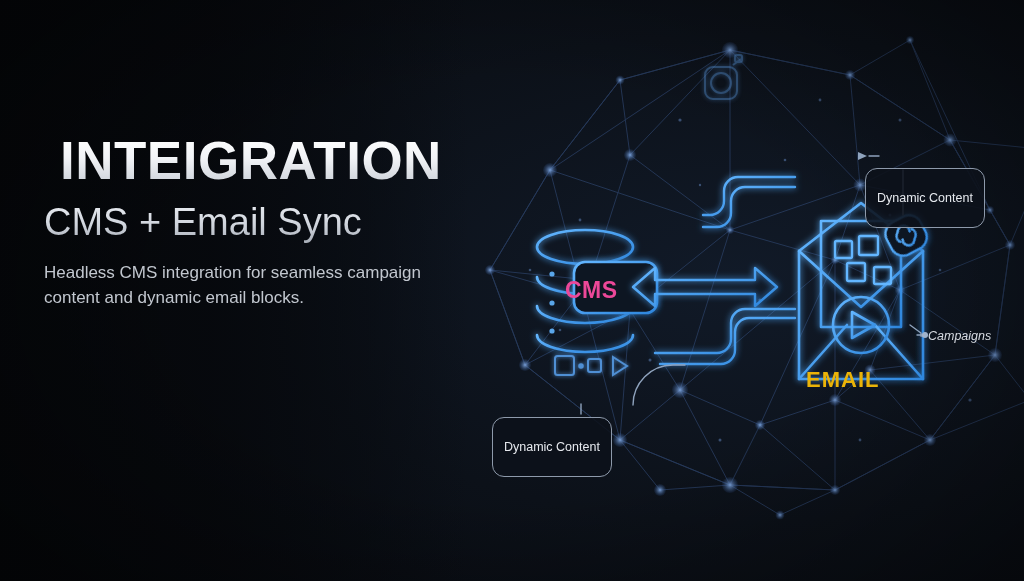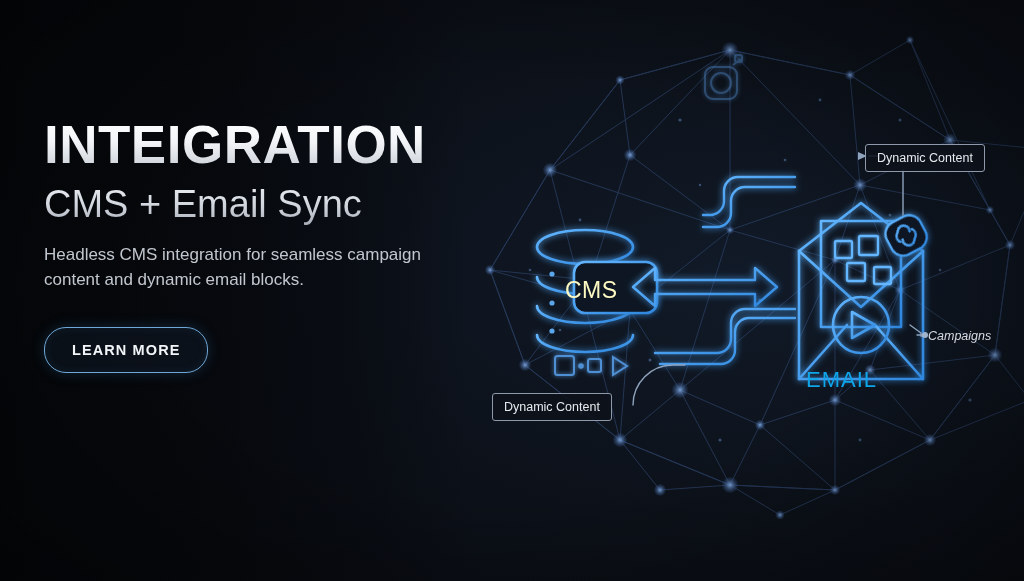--- a/index.html
+++ b/index.html
@@ -46,21 +46,21 @@
   .net-svg { display: block; }
 
   
   .left-col {
     position: absolute;
     left: 44px;
     top: 118px;
     width: 430px;
   }
   .headline {
-    margin: 0;
+    margin: 16px;
     font-size: 53px;
     line-height: 1.0;
     font-weight: bold;
     letter-spacing: 0.5px;
     background: linear-gradient(180deg, #ffffff 0%, #f2f4f7 45%, #c9ced6 100%);
     -webkit-background-clip: text;
     background-clip: text;
     color: transparent;
     -webkit-text-fill-color: transparent;
     white-space: nowrap;
@@ -111,57 +111,58 @@
     height: 420px;
   }
   .art-svg { display: block; overflow: visible; }
 
   
   .pill {
     position: absolute;
     display: inline-flex;
     align-items: center;
     height: 26px;
-    padding: 0 11px;
+    padding: 16px 11px;
     border: 1px solid #8e9aab;
-    border-radius: 3px;
+    border-radius: 12px;
     background: rgba(12,17,26,0.88);
     color: #e6e9ee;
     font-size: 12.5px;
     white-space: nowrap;
+    margin-top: 24px;
   }
   #pill-dynamic-top { left: 865px; top: 144px; }
   #pill-dynamic-bottom { left: 492px; top: 393px; }
 
   .plain-label {
     position: absolute;
     color: #d6dae1;
     font-size: 12.5px;
     white-space: nowrap;
   }
   #label-campaigns { left: 928px; top: 329px; font-style: italic; }
 
   #label-email {
     position: absolute;
     left: 806px;
     top: 367px;
     font-size: 22px;
-    font-weight: normal;
+    font-weight: bold;
     letter-spacing: 1px;
-    color: #0ea5e9;
+    color: #eab308;
     white-space: nowrap;
   }
   #label-cms {
     position: absolute;
     left: 565px;
     top: 277px;
     font-size: 23px;
-    font-weight: normal;
+    font-weight: bold;
     letter-spacing: 0.5px;
-    color: #fef9c3;
+    color: #ec4899;
     white-space: nowrap;
   }
 </style>
 </head>
 <body>
 
 <div id="banner">
 
   <div class="bg-base"></div>
 
@@ -250,21 +251,20 @@
     </svg>
   </div>
 
   <div class="bg-left-fade"></div>
   <div class="bg-vignette"></div>
 
   <div class="left-col">
     <h1 class="headline">INTEIGRATION</h1>
     <h2 class="subhead">CMS + Email Sync</h2>
     <p class="bodytext">Headless CMS integration for seamless campaign content and dynamic email blocks.</p>
-    <div class="cta">LEARN MORE</div>
   </div>
 
   <div class="art">
     <svg class="art-svg" width="569" height="420" viewBox="0 0 569 420">
       <defs>
         <linearGradient id="lineBlue" x1="0" y1="0" x2="1" y2="1">
           <stop offset="0%" stop-color="#63b6ff"></stop>
           <stop offset="100%" stop-color="#2e86dd"></stop>
         </linearGradient>
         <filter id="glow" x="-60%" y="-60%" width="220%" height="220%">

